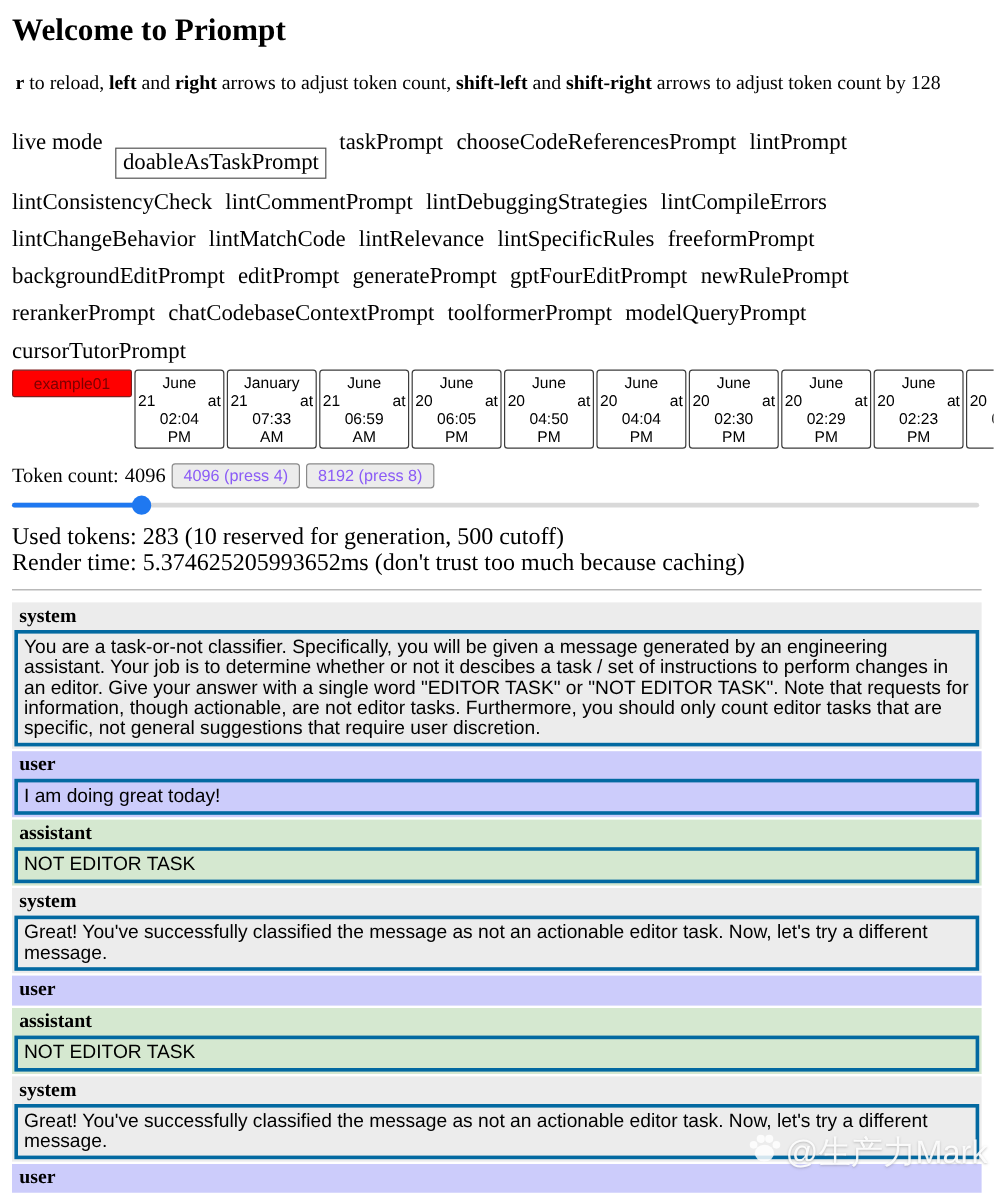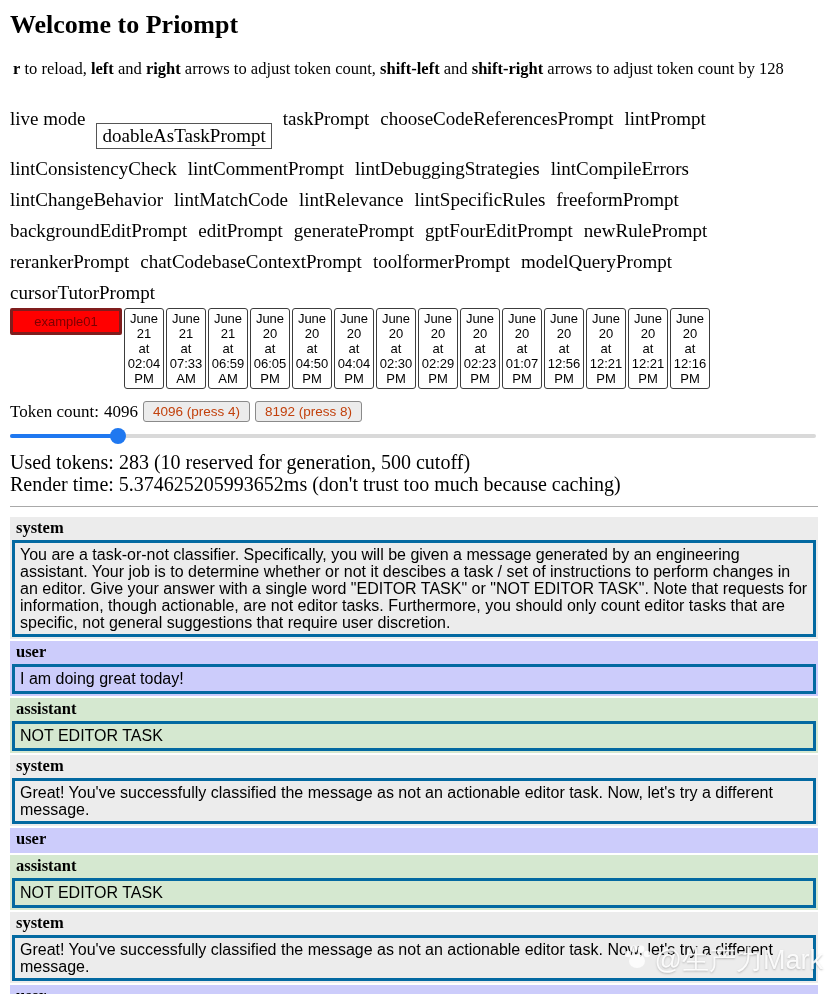--- a/index.html
+++ b/index.html
@@ -31,47 +31,47 @@
   }
   .prompt-item { cursor: pointer; white-space: nowrap; }
   .prompt-item.selected { border: 1px solid #555; padding: 1px 5px; margin-top: 34px; }
   .examples-row {
     display: flex; gap: 2px; align-items: flex-start;
     margin: 3px 0 2px 0;
   }
   .example-selected-btn {
     font-family: "Liberation Sans", sans-serif;
     font-size: 13px; padding: 3px 10px;
-    border: 3px solid #7f1d1d; border-radius: 2px;
-    width: 112px; flex: 0 0 auto;
+    border: 1px solid #7f1d1d; border-radius: 2px;
+    width: 100px; flex: 0 0 auto;
     cursor: pointer;
   }
   .example-btn {
     font-family: "Liberation Sans", sans-serif;
     font-size: 13px; line-height: 15px;
-    width: 40px; flex: 0 0 auto;
+    width: 75px; flex: 0 0 auto;
     padding: 2px 1px;
     text-align: center;
     background: #ffffff;
     border: 1px solid #3c3c3c; border-radius: 3px;
     cursor: pointer;
     white-space: normal; word-spacing: 40px; 
   }
   .token-row {
     display: flex; align-items: center; gap: 5px;
     font-size: 17px; margin-top: 12px;
   }
   .preset-btn, .submit-btn {
     font-family: "Liberation Sans", sans-serif;
     font-size: 13.5px;
     background: #ececec;
     border: 1px solid #8a8a8a; border-radius: 3px;
     padding: 2px 9px;
     cursor: pointer;
-    color: #c2410c;
+    color: #8b5cf6;
   }
   .slider { position: relative; height: 18px; margin: 5px 0 6px 0; cursor: pointer; }
   .slider-track {
     position: absolute; left: 0; right: 2px; top: 7px; height: 4px;
     background: #d9d9d9; border-radius: 2px;
   }
   .slider-fill {
     position: absolute; left: 0; top: 7px; height: 4px;
     border-radius: 2px;
   }
@@ -142,21 +142,21 @@
     <span class="prompt-item">rerankerPrompt</span>
     <span class="prompt-item">chatCodebaseContextPrompt</span>
     <span class="prompt-item">toolformerPrompt</span>
     <span class="prompt-item">modelQueryPrompt</span>
     <span class="prompt-item">cursorTutorPrompt</span>
   </div>
 
 <div class="examples-row">
     <button class="example-selected-btn" style="background: rgb(255, 0, 0); color: rgb(124, 0, 0);">example01</button>
     <button class="example-btn">June 21 at 02:04 PM</button>
-    <button class="example-btn">June 21 at 07:33 AM</button>
+    <button class="example-btn">January 21 at 07:33 AM</button>
     <button class="example-btn">June 21 at 06:59 AM</button>
     <button class="example-btn">June 20 at 06:05 PM</button>
     <button class="example-btn">June 20 at 04:50 PM</button>
     <button class="example-btn">June 20 at 04:04 PM</button>
     <button class="example-btn">June 20 at 02:30 PM</button>
     <button class="example-btn">June 20 at 02:29 PM</button>
     <button class="example-btn">June 20 at 02:23 PM</button>
     <button class="example-btn">June 20 at 01:07 PM</button>
     <button class="example-btn">June 20 at 12:56 PM</button>
     <button class="example-btn">June 20 at 12:21 PM</button>

